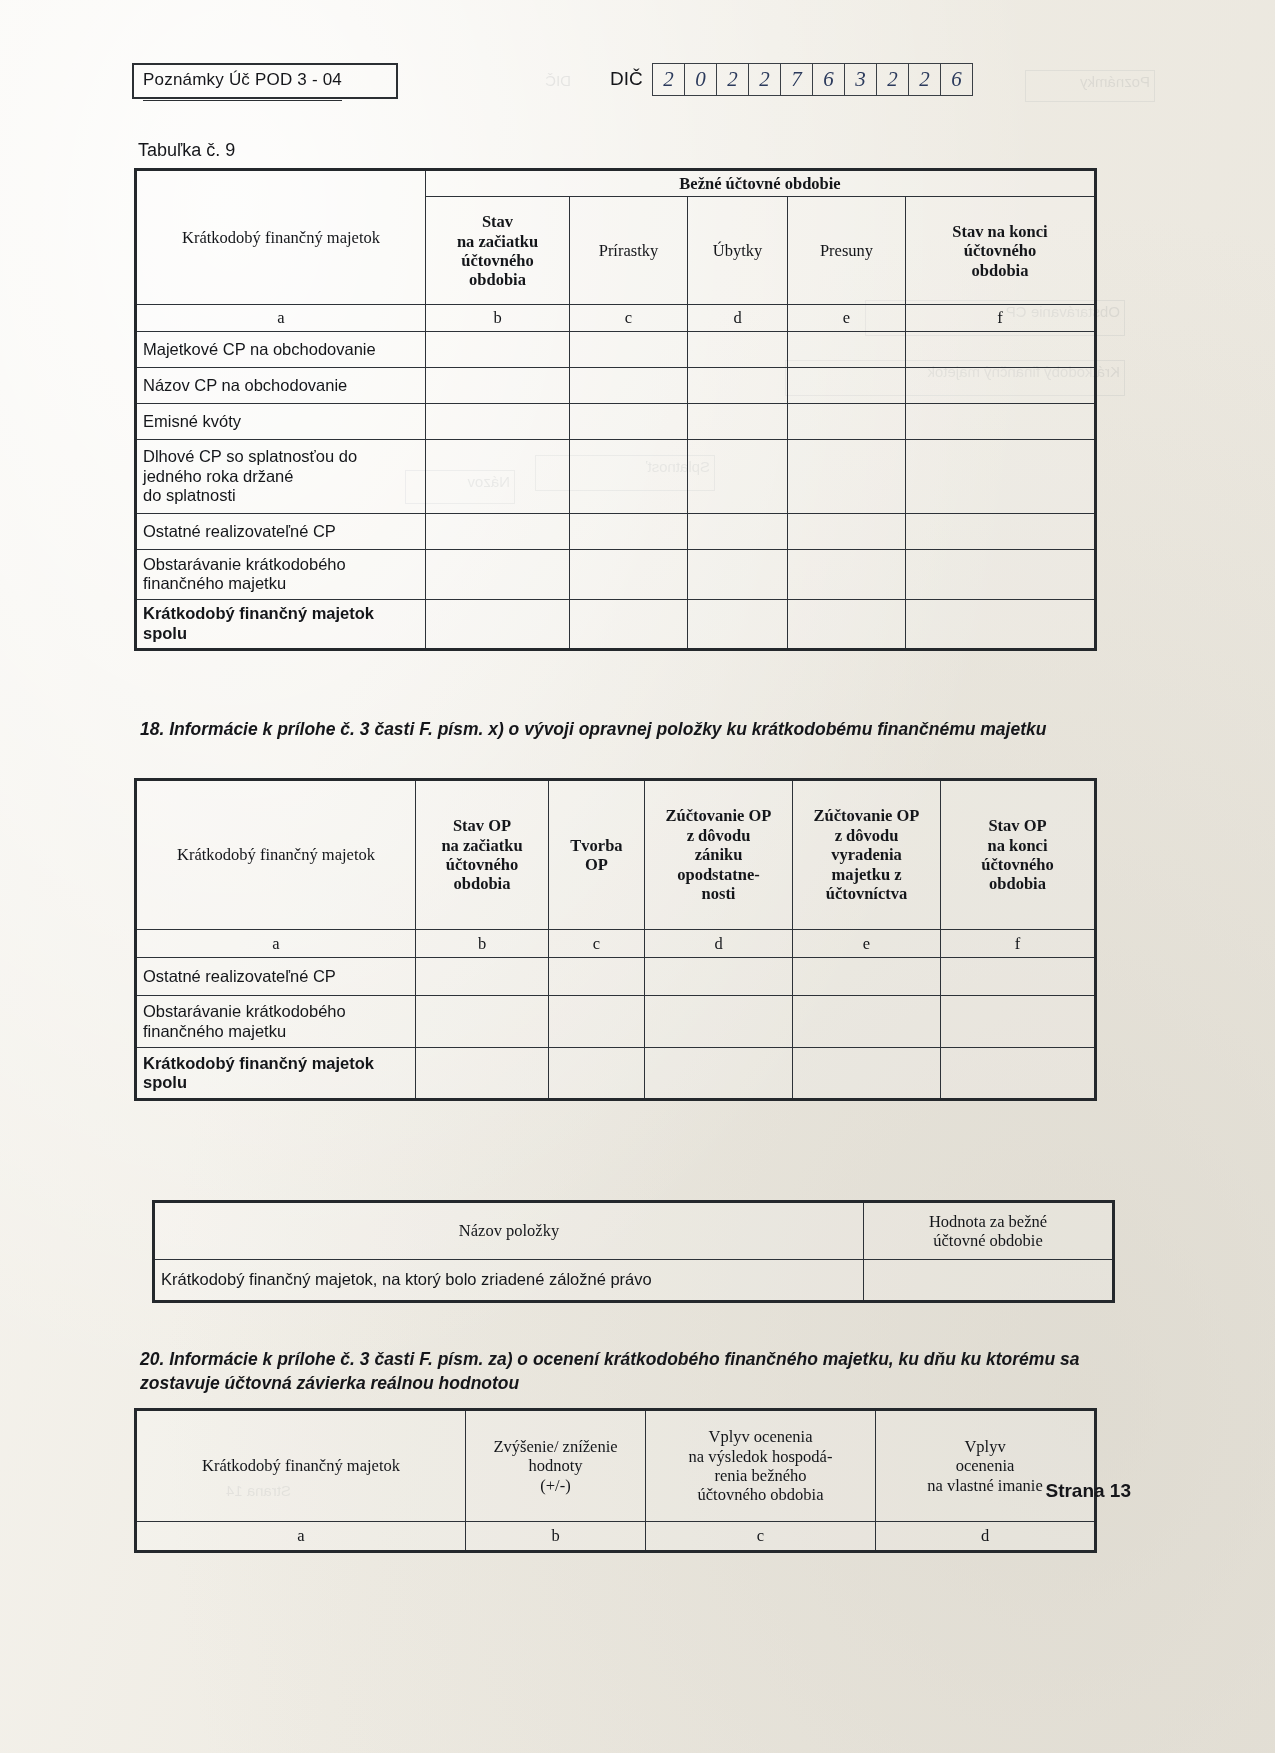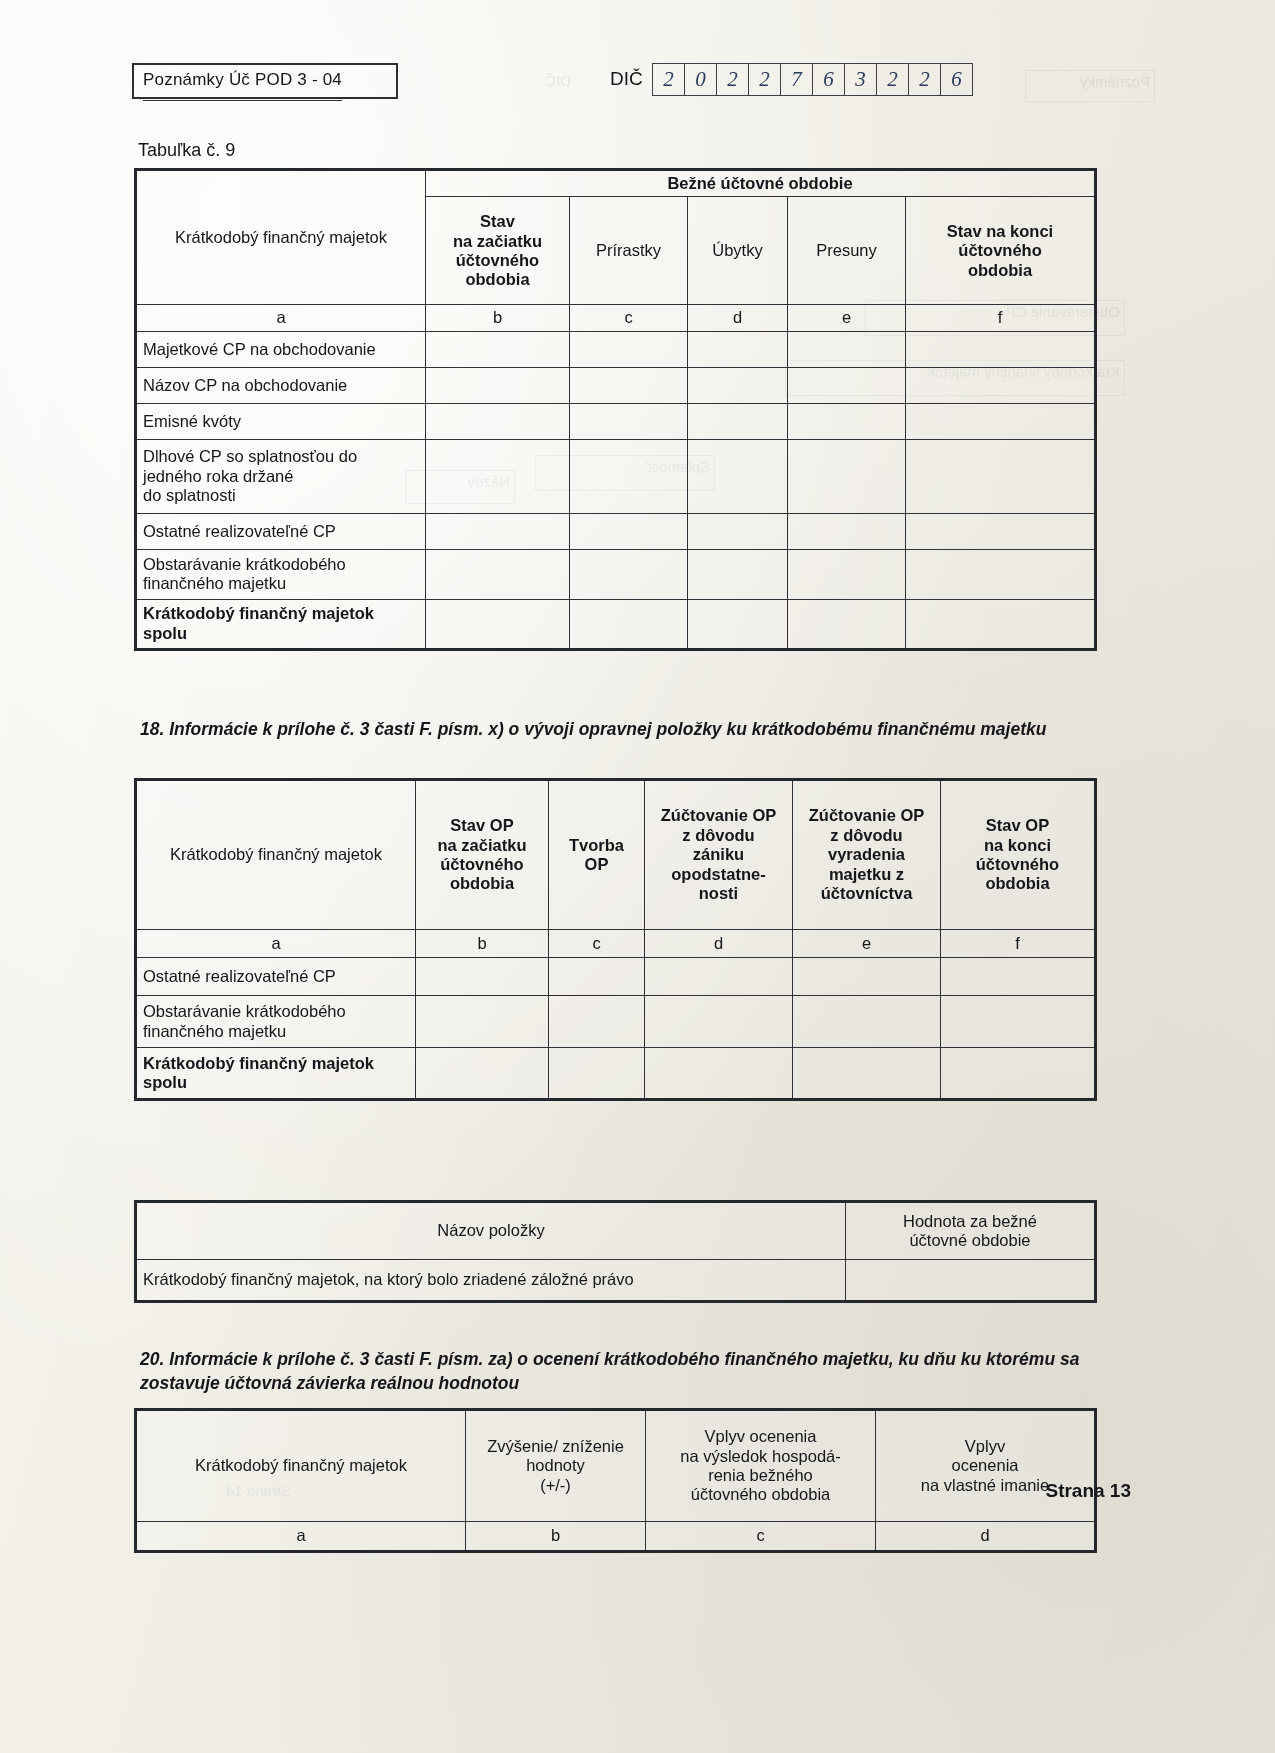--- a/index.html
+++ b/index.html
@@ -110,21 +110,21 @@
   }
   .tbl td, .tbl th {
     border: 1px solid #2d3238;
     font-weight: normal;
     font-size: 16.5px;
     padding: 3px 6px;
     vertical-align: middle;
     line-height: 1.18;
     color: #14161a;
   }
-  .tbl .ctr { text-align: center; }
+  .tbl .ctr { text-align: center; font-family: Liberation Serif, serif; }
   .tbl .lft { text-align: left; }
   .tbl .bold { font-weight: bold; }
   .tbl .outer-l { border-left: 3px solid #24282c; }
   .tbl .outer-r { border-right: 3px solid #24282c; }
   .tbl .outer-t { border-top: 3px solid #24282c; }
   .tbl .outer-b { border-bottom: 3px solid #24282c; }
   .letter { font-size: 17px; }
 
   .caption {
     position: absolute;
@@ -324,21 +324,21 @@
         <td class="outer-b"></td>
         <td class="outer-b"></td>
         <td class="outer-b"></td>
         <td class="outer-b"></td>
         <td class="outer-r outer-b"></td>
       </tr>
     </tbody>
   </table>
 
 
-  <table class="tbl" style="left:134px; top:1200px; width:960px;">
+  <table class="tbl" style="left:152px; top:1200px; width:960px;">
     <colgroup>
       <col style="width:710px">
       <col style="width:250px">
     </colgroup>
     <tbody>
       <tr style="height:58px;">
         <td class="ctr outer-l outer-t">Názov položky</td>
         <td class="ctr outer-t outer-r">Hodnota za bežné<br>účtovné obdobie</td>
       </tr>
       <tr style="height:42px;">

